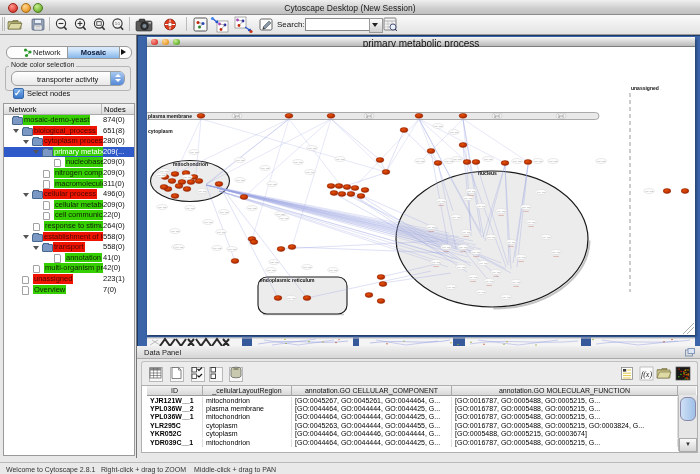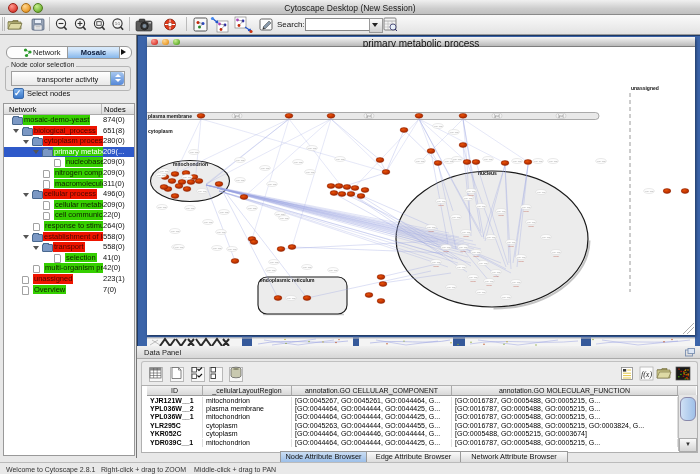--- a/index.html
+++ b/index.html
@@ -12,21 +12,21 @@
   .tsep{position:absolute;top:2px;width:1px;height:14px;background:#bbb;}
   #cpanel{left:0;top:35px;width:136px;height:423px;background:#e8e8e8;border-right:1px solid #777;}
   #cphead{left:0;top:0;width:136px;height:12px;background:linear-gradient(#f2f2f2,#d8d8d8);border-bottom:1px solid #aaa;font-size:7.5px;color:#222;}
   #cphead span{position:absolute;left:4px;top:2px;}
   #tabs{left:6px;top:11px;width:124px;height:11px;background:#fdfdfd;border:1px solid #9a9a9a;border-radius:6px;font-size:7.5px;}
   #tabmosaic{position:absolute;left:60px;top:0;width:51px;height:11px;background:linear-gradient(#d5e8fb 20%,#86b7ec);border-left:1px solid #9a9a9a;border-right:1px solid #9a9a9a;text-align:center;line-height:11px;font-weight:bold;color:#0a1a3a;}
   #tabnet{position:absolute;left:26px;top:0;width:48px;line-height:11.5px;color:#222;}
   #tabarrow{position:absolute;right:3px;top:3px;width:0;height:0;border-left:5px solid #111;border-top:3.5px solid transparent;border-bottom:3.5px solid transparent;}
   #groupbox{left:5px;top:31px;width:124px;height:23px;border:1px solid #b5b5b5;border-radius:3px;}
   #grouplabel{left:9px;top:26px;font-size:7px;color:#222;background:#e8e8e8;padding:0 2px;}
-  #combo{left:11px;top:36px;width:112px;height:13px;background:linear-gradient(#ffffff,#e8e8e8);border:1px solid #9f9f9f;border-radius:0;font-size:7.5px;}
+  #combo{left:11px;top:36px;width:112px;height:13px;background:linear-gradient(#ffffff,#e8e8e8);border:1px solid #9f9f9f;border-radius:6px;font-size:7.5px;}
   #combo span{position:absolute;left:25px;top:2.5px;color:#111;}
   #combocap{position:absolute;right:0;top:0;width:13px;height:13px;border-radius:0 4px 4px 0;background:linear-gradient(#a8c8f0,#5588d8);border-left:1px solid #8aa;}
   .carrow{position:absolute;left:3.5px;width:0;height:0;border-left:3px solid transparent;border-right:3px solid transparent;}
   #checkbox{left:13px;top:53px;width:9px;height:9px;background:linear-gradient(#7fb2ec,#3a77c8);border:1px solid #3a6aaa;border-radius:2px;color:#fff;font-size:9px;line-height:9px;font-weight:bold;}
   #checklabel{left:27px;top:54px;font-size:7.5px;color:#111;}
   #tree{left:3px;top:68px;width:130px;height:351px;background:#fff;border:1px solid #999;font-size:7.5px;overflow:hidden;}
   #treehead{position:absolute;left:0;top:0;width:130px;height:10px;background:linear-gradient(#f5f5f5,#dcdcdc);border-bottom:1px solid #aaa;}
   .trow{position:absolute;height:10px;width:130px;}
   .thl{position:absolute;top:0;height:9.5px;line-height:9.5px;padding:0 1px;white-space:nowrap;overflow:hidden;}
   .g{background:#35cf00;color:#102000;}
@@ -263,21 +263,21 @@
           <div class="num" style="">558(0)</div>
         </div>
         <div class="trow" style="top:138.2px;text-align:right;">
           <div class="tarr" style="left:29px;"></div>
           <div class="tfold" style="left:38px;"></div>
           <div class="thl r" style="left:49px;max-width:48px;">transport</div>
           <div class="num" style="">558(0)</div>
         </div>
         <div class="trow" style="top:148.8px;">
           <div class="tfile" style="left:50px;"></div>
-          <div class="thl g" style="left:61px;max-width:36px;">selection</div>
+          <div class="thl g" style="left:61px;max-width:36px;">annotation</div>
           <div class="num" style="">41(0)</div>
         </div>
         <div class="trow" style="top:159.4px;">
           <div class="tfile" style="left:29px;"></div>
           <div class="thl g" style="left:40px;max-width:57px;">multi-organism pro</div>
           <div class="num" style="">42(0)</div>
         </div>
         <div class="trow" style="top:170.0px;">
           <div class="tfile" style="left:18px;"></div>
           <div class="thl r" style="left:29px;max-width:68px;">unassigned</div>
@@ -790,23 +790,18 @@
       <div class="dcell" style="left:150px;top:44.1px;width:156px;">[GO:0044464, GO:0044446, GO:0044444, G...</div>
       <div class="dcell" style="left:310px;top:44.1px;width:222px;">[GO:0005488, GO:0005215, GO:0003674]</div>
       <div class="dcell" style="left:5px;top:52.5px;width:52px;font-weight:bold;">YDR039C__1</div>
       <div class="dcell" style="left:61px;top:52.5px;width:85px;">mitochondrion</div>
       <div class="dcell" style="left:150px;top:52.5px;width:156px;">[GO:0044464, GO:0044444, GO:0044425, G...</div>
       <div class="dcell" style="left:310px;top:52.5px;width:222px;">[GO:0016787, GO:0005488, GO:0005215, G...</div>
       <div style="position:absolute;left:536px;top:9px;width:18px;height:56px;background:#e6e6e6;border-left:1px solid #bbb;"></div>
       <div style="position:absolute;left:538px;top:11px;width:14px;height:22px;background:linear-gradient(90deg,#cfe0f5,#9fc0e8);border:1px solid #88a;border-radius:6px;"></div>
       <div style="position:absolute;left:537px;top:52px;width:16px;height:12px;background:linear-gradient(#fafafa,#d5d5d5);border:1px solid #aaa;font-size:6px;text-align:center;line-height:11px;color:#333;">▼</div>
     </div>
-  <div id="dtabs">
-    <div class="dtab" style="left:143px;width:85px;background:linear-gradient(#caddf3,#9dbfe8);">Node Attribute Browser</div>
-    <div class="dtab" style="left:229px;width:93px;">Edge Attribute Browser</div>
-    <div class="dtab" style="left:323px;width:106px;">Network Attribute Browser</div>
-  </div>
 </div>
 <div class="abs" id="status">
   <span style="left:6px;">Welcome to Cytoscape 2.8.1</span>
   <span style="left:101px;">Right-click + drag to ZOOM</span>
   <span style="left:194px;">Middle-click + drag to PAN</span>
 </div>
 
 </body></html>

